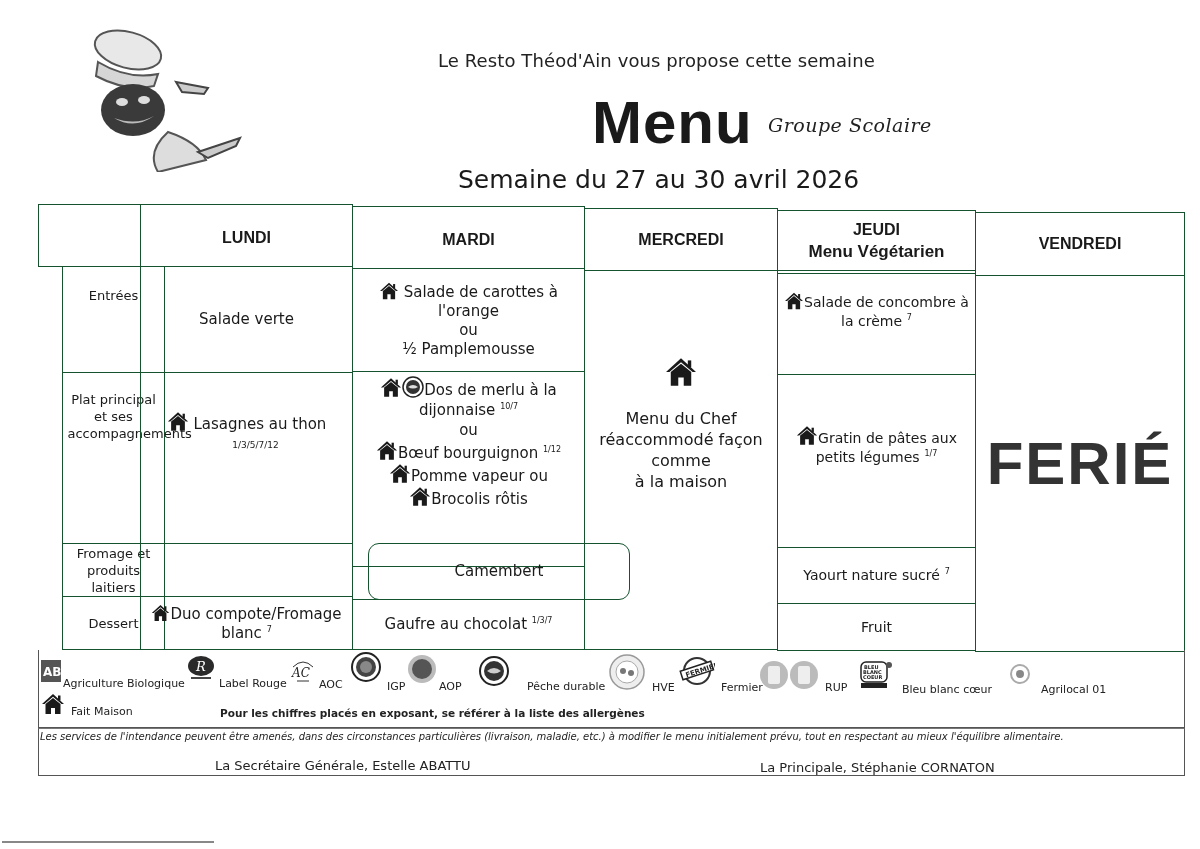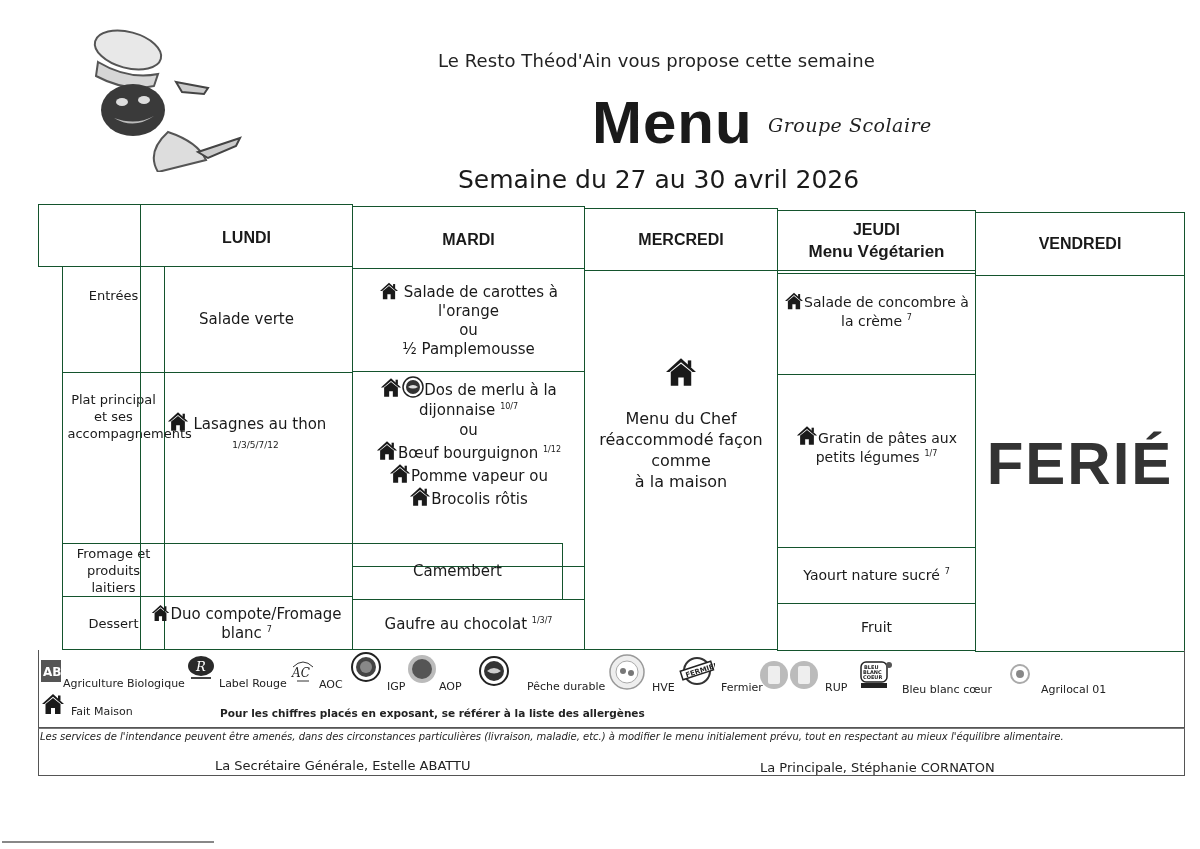--- a/index.html
+++ b/index.html
@@ -133,21 +133,21 @@
         </svg></span><span>Bœuf bourguignon</span>
     <sup>1/12</sup><br>
     <span class="house"><svg>
           <use href="#house"></use>
         </svg></span><span>Pomme vapeur ou</span><br>
     <span class="house"><svg>
           <use href="#house"></use>
         </svg></span><span>Brocolis rôtis</span>
   </div>
 </div>
-<div class="cell" style="left:352px;top:543px;width:211px;height:57px;">
+<div class="cell" style="left:368px;top:543px;width:262px;height:57px;border-radius:11px;">
     <span>Camembert</span>
   </div>
 <div class="cell" style="left:352px;top:599px;width:233px;height:51px;">
   <div class="content"><span>Gaufre au chocolat</span> <sup>1/3/7</sup></div>
 </div>
 
 <div class="cell hdr" style="left:584px;top:208px;width:194px;height:63px;">
     <span>MERCREDI</span>
   </div>
 <div class="cell" style="left:584px;top:270px;width:194px;height:380px;align-items:flex-start;padding-top:86px;">

